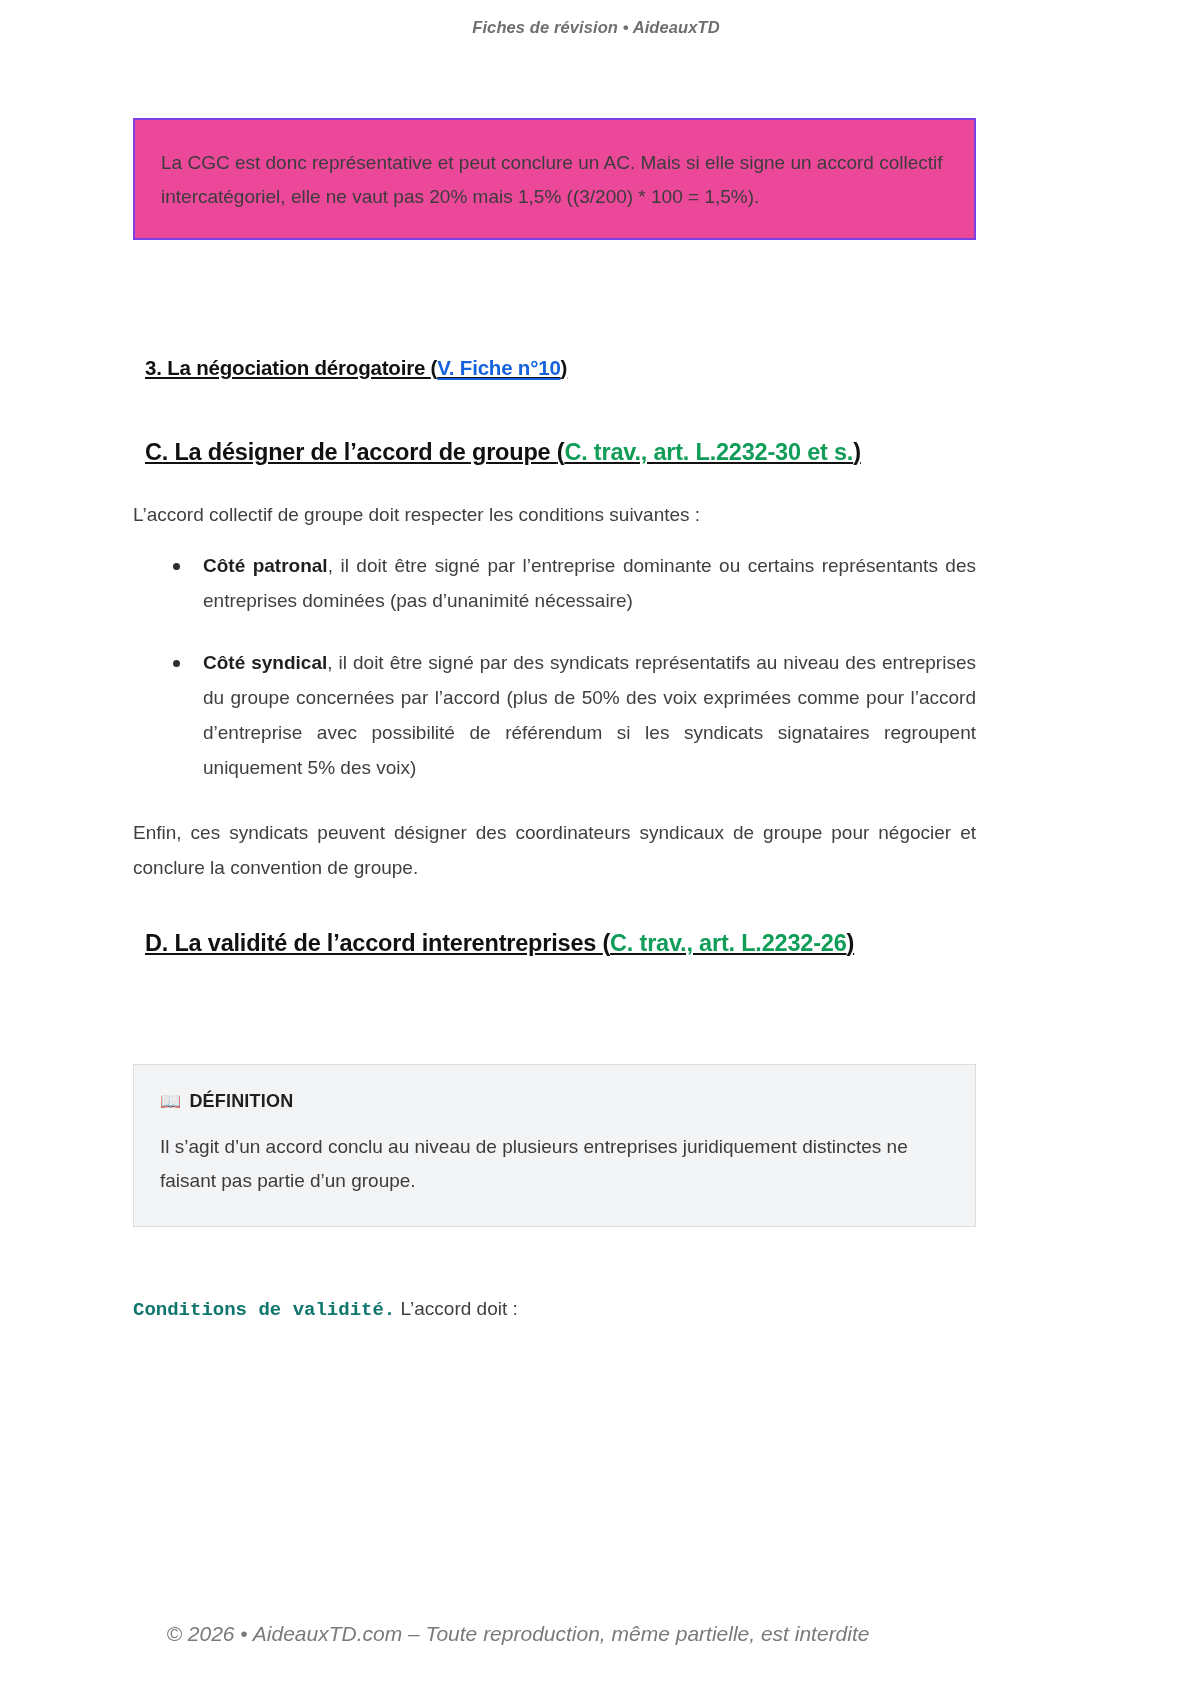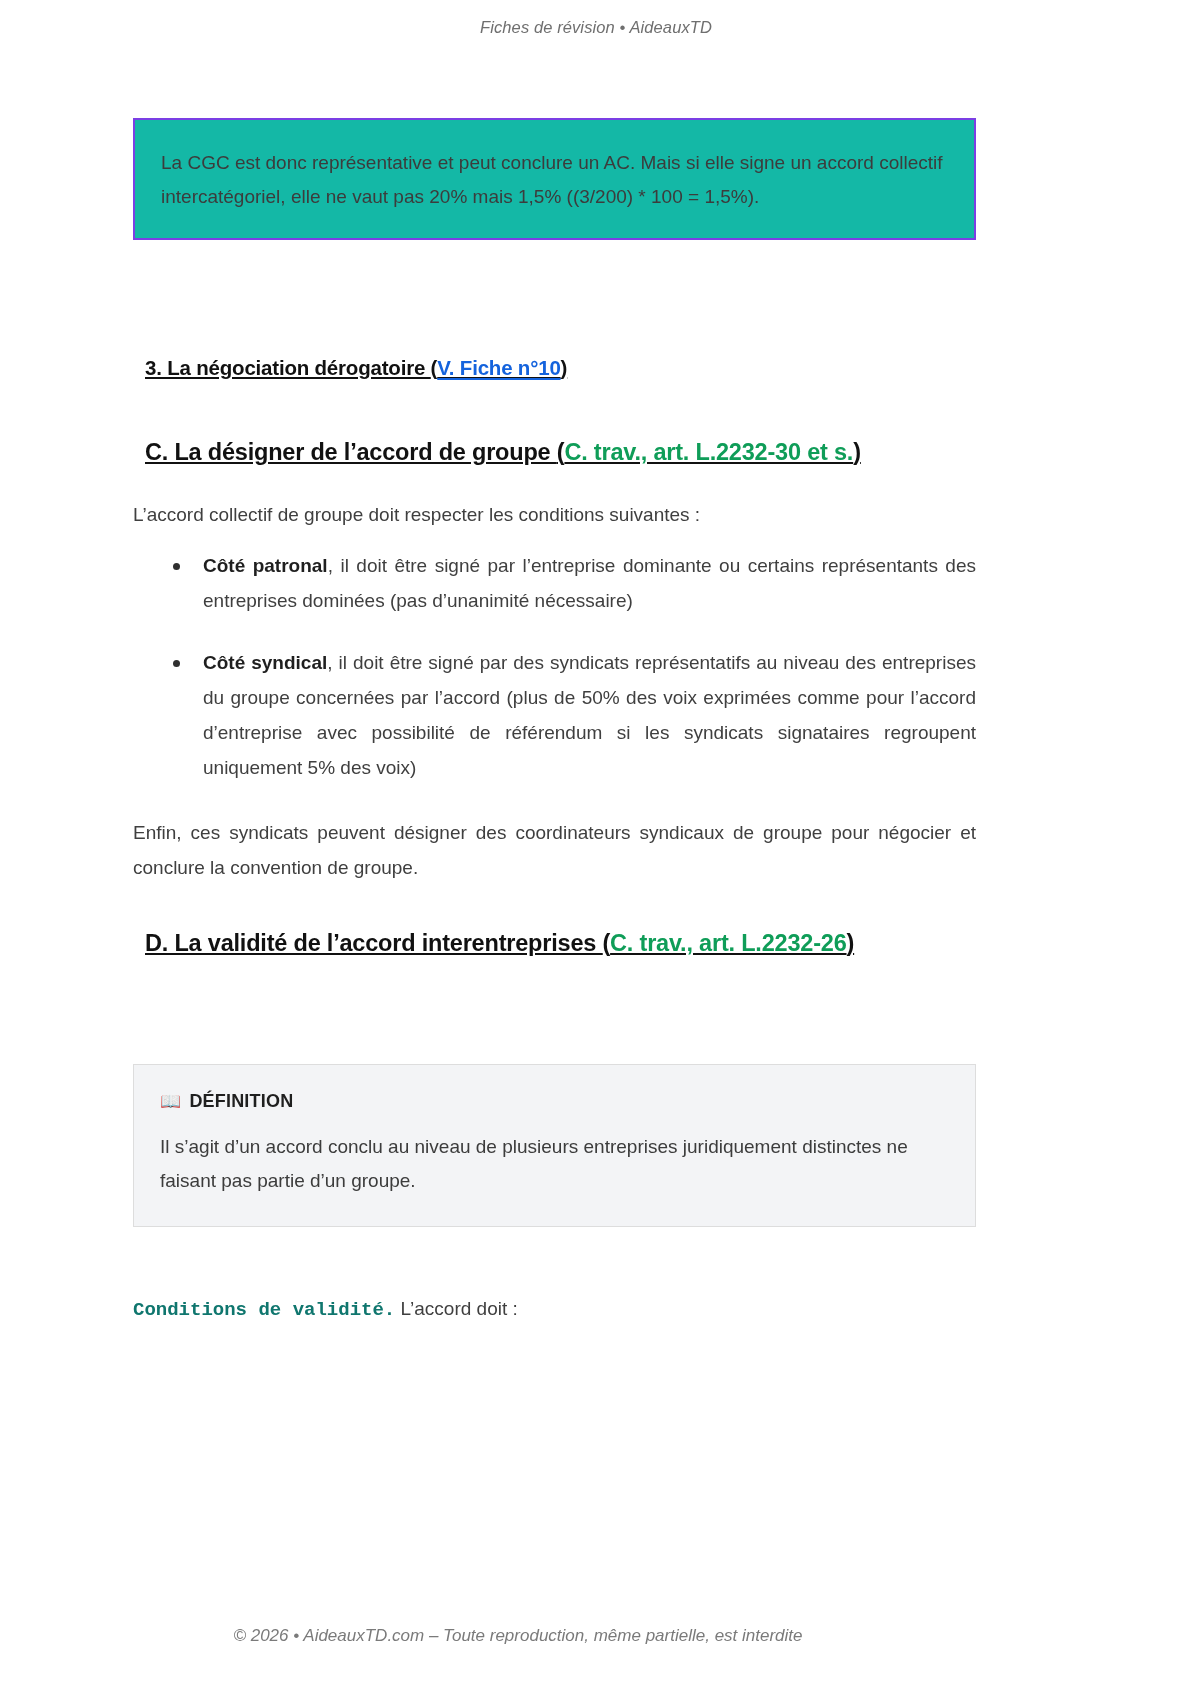--- a/index.html
+++ b/index.html
@@ -28,34 +28,35 @@
   .run-header {
     position: absolute;
     top: 18px;
     left: 0;
     width: 1192px;
     text-align: center;
     font-style: italic;
     font-size: 16.5px;
     color: #6f6f6f;
     letter-spacing: 0.1px;
+    font-weight: bold;
   }
 
   
   .content {
     position: absolute;
     top: 118px;
     left: 133px;
     width: 843px;
   }
 
   
   .callout-purple {
     border: 2px solid #7b3fe4;
-    background: #14b8a6;
+    background: #ec4899;
     box-sizing: border-box;
     padding: 26px 26px 24px 26px;
     margin: 0 0 8px 0;
   }
   .callout-purple p {
     margin: 0;
     font-size: 19px;
     line-height: 1.78;
     color: #3c3c3c;
     text-align: left;
@@ -163,21 +164,21 @@
   }
 
   
   .run-footer {
     position: absolute;
     bottom: 38px;
     left: 0;
     width: 1036px;
     text-align: center;
     font-style: italic;
-    font-size: 17px;
+    font-size: 21px;
     color: #7a7a7a;
   }
 </style>
 </head>
 <body>
 
 <div class="page">
 
   <div class="run-header">Fiches de révision • AideauxTD</div>
 

